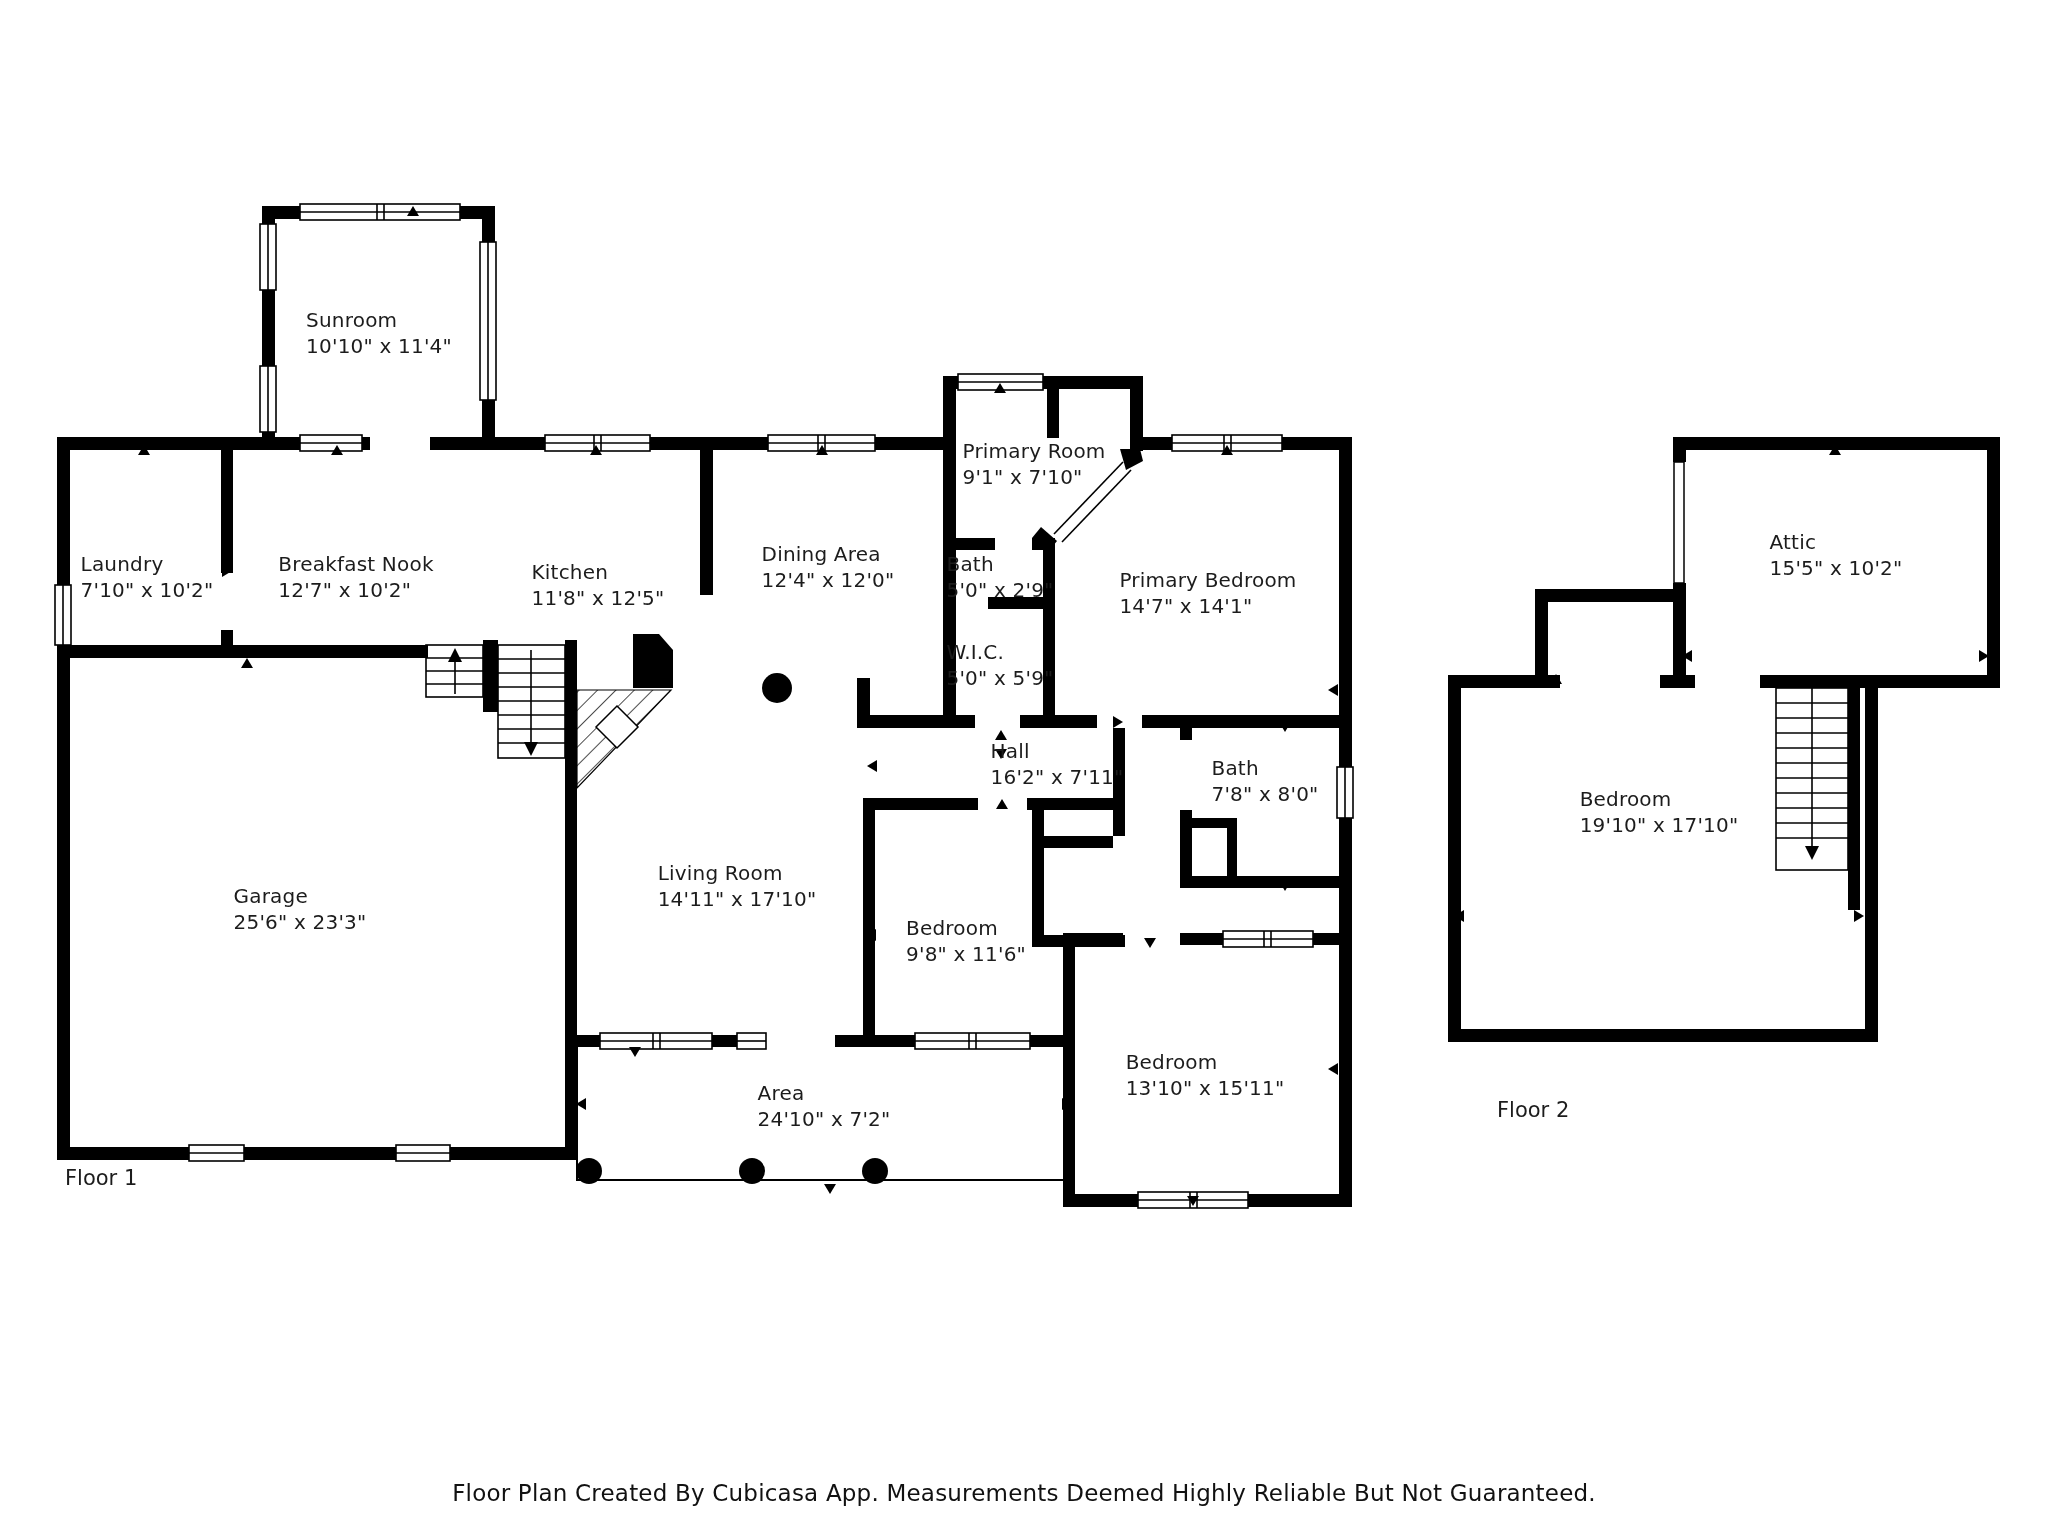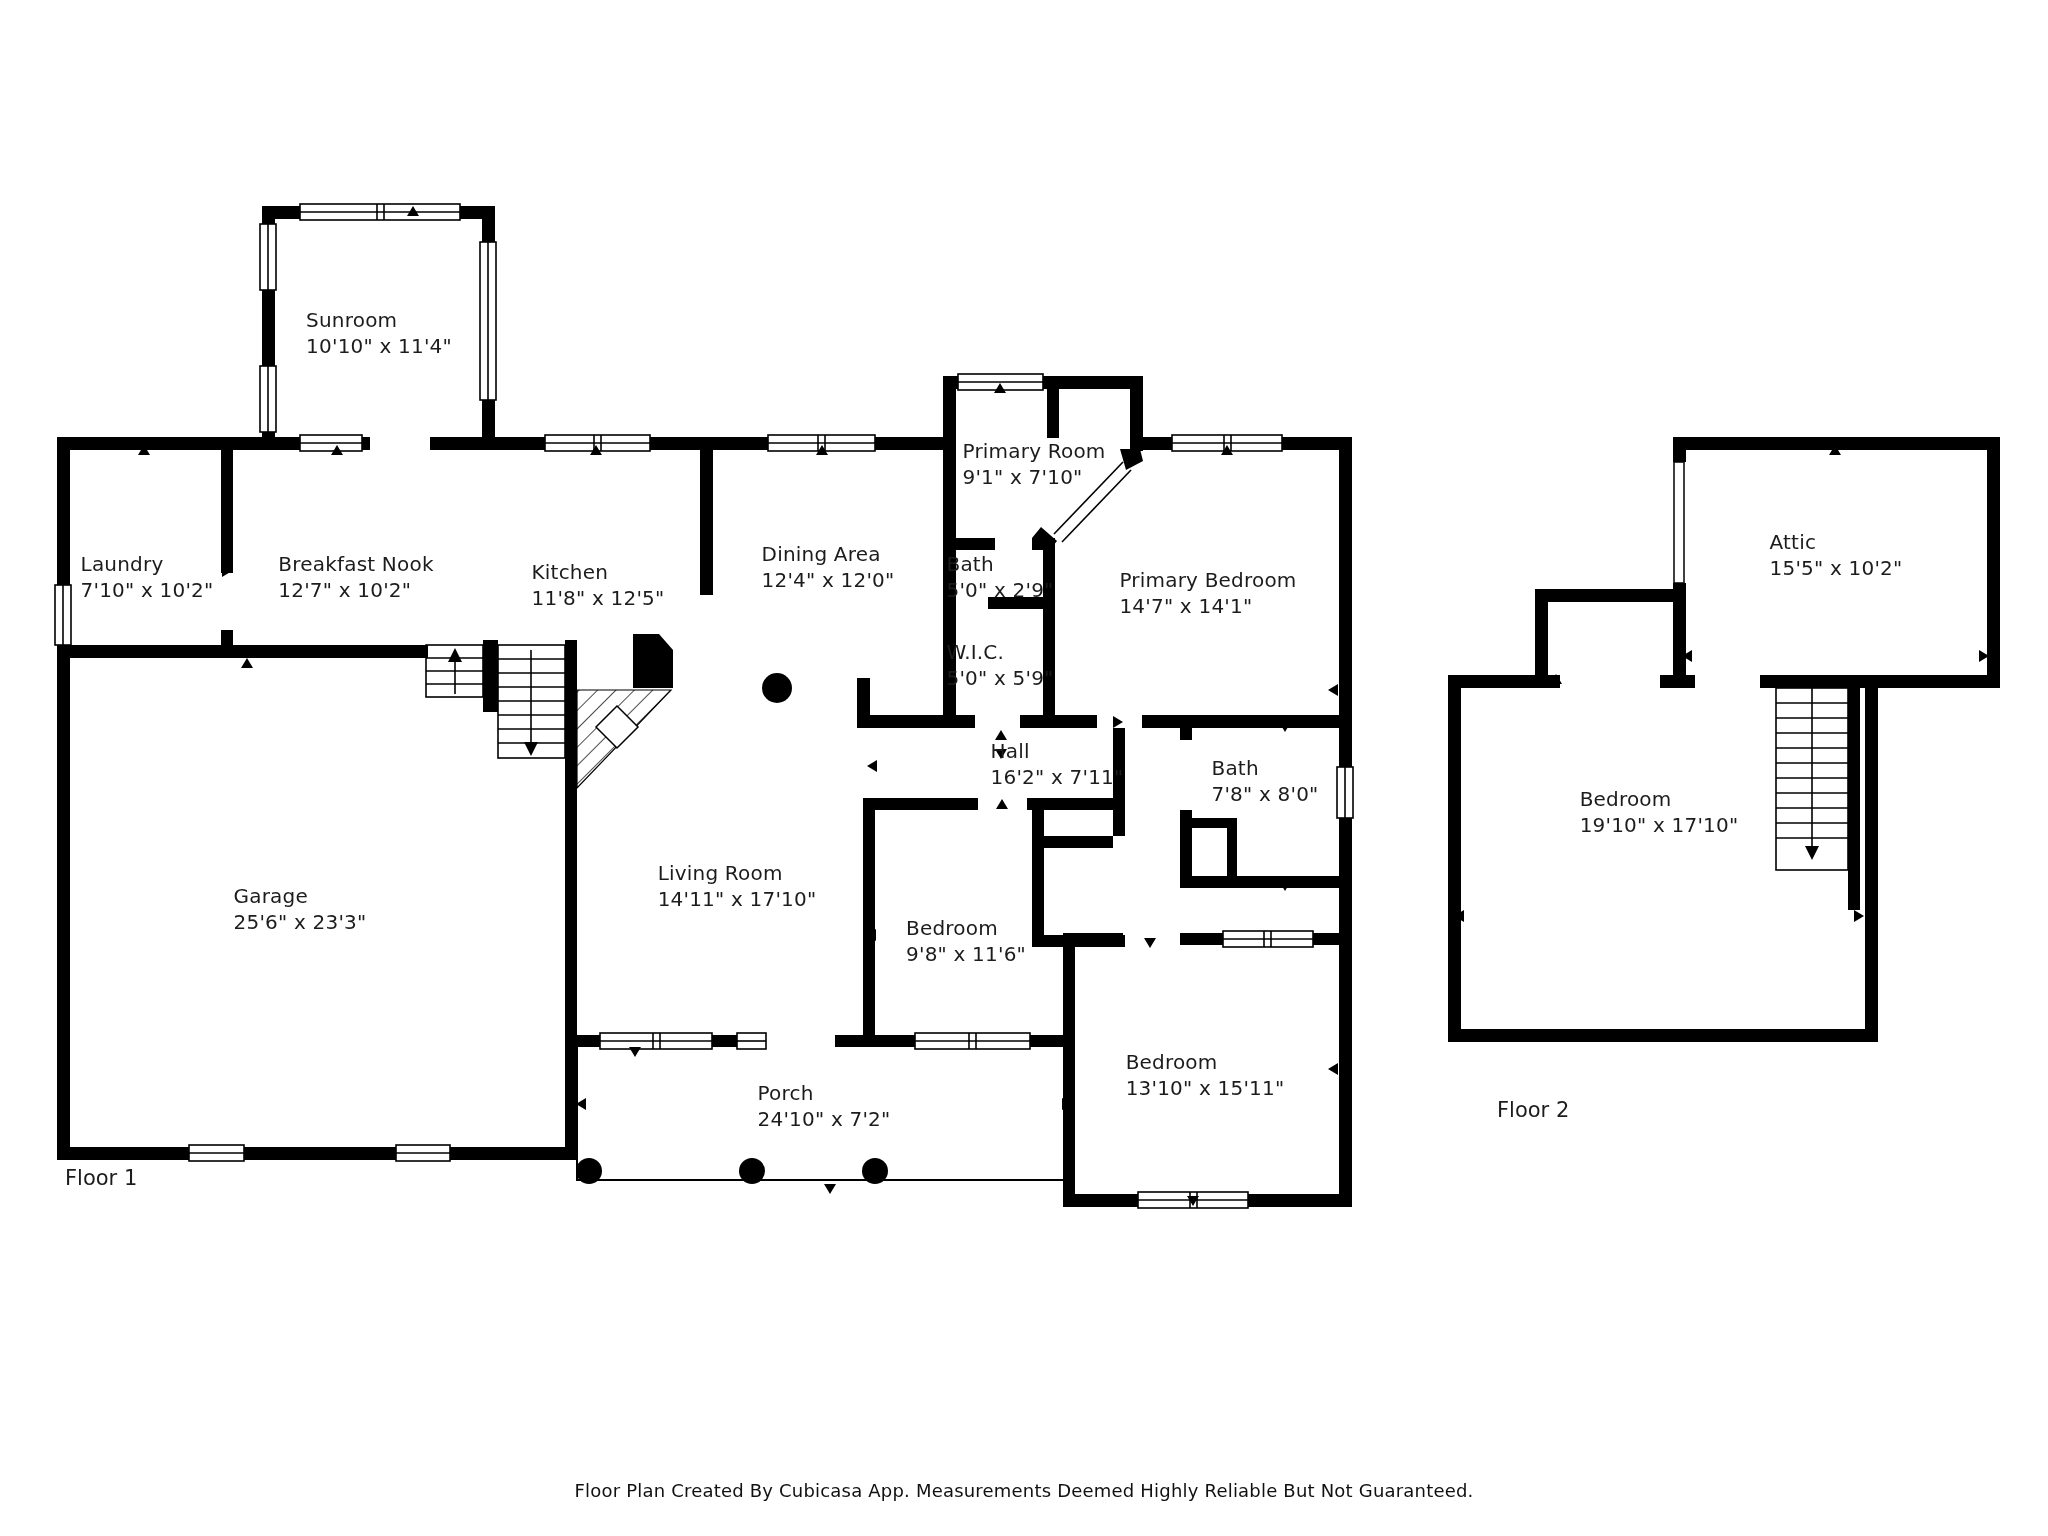--- a/index.html
+++ b/index.html
@@ -3,21 +3,21 @@
 <meta charset="utf-8">
 <style>
   html,body{margin:0;padding:0;background:#fff;}
   body{width:2048px;height:1536px;position:relative;font-family:"DejaVu Sans","Liberation Sans",sans-serif;}
   #plan-canvas{position:absolute;left:0;top:0;width:2048px;height:1536px;}
   .room-label{position:absolute;transform:translate(-50%,-50%);text-align:left;color:#1c1c1c;
     font-size:20px;line-height:26px;white-space:nowrap;letter-spacing:0.2px;}
   .room-label span{display:block;}
   .floor-label{position:absolute;color:#1c1c1c;font-size:21px;white-space:nowrap;}
   .disclaimer{position:absolute;left:0;right:0;top:1480px;text-align:center;color:#111;
-    font-size:18px;letter-spacing:0.2px;}
+    font-size:23px;letter-spacing:0.2px;}
 </style>
 </head>
 <body>
 
 <svg id="plan-canvas" viewBox="0 0 2048 1536" xmlns="http://www.w3.org/2000/svg">
   <defs>
     <pattern id="hatch" width="13" height="13" patternUnits="userSpaceOnUse" patternTransform="rotate(45)">
       <line x1="0" y1="0" x2="0" y2="13" stroke="#000" stroke-width="1.4"></line>
     </pattern>
   </defs>
@@ -356,21 +356,21 @@
 </div>
 <div class="room-label" style="left:300px;top:909px">
   <span>Garage</span>
   <span>25'6" x 23'3"</span>
 </div>
 <div class="room-label" style="left:1205px;top:1075px">
   <span>Bedroom</span>
   <span>13'10" x 15'11"</span>
 </div>
 <div class="room-label" style="left:824px;top:1106px">
-  <span>Porch</span>
+  <span>Area</span>
   <span>24'10" x 7'2"</span>
 </div>
 <div class="room-label" style="left:1836px;top:555px">
   <span>Attic</span>
   <span>15'5" x 10'2"</span>
 </div>
 <div class="room-label" style="left:1659px;top:812px">
   <span>Bedroom</span>
   <span>19'10" x 17'10"</span>
 </div>

